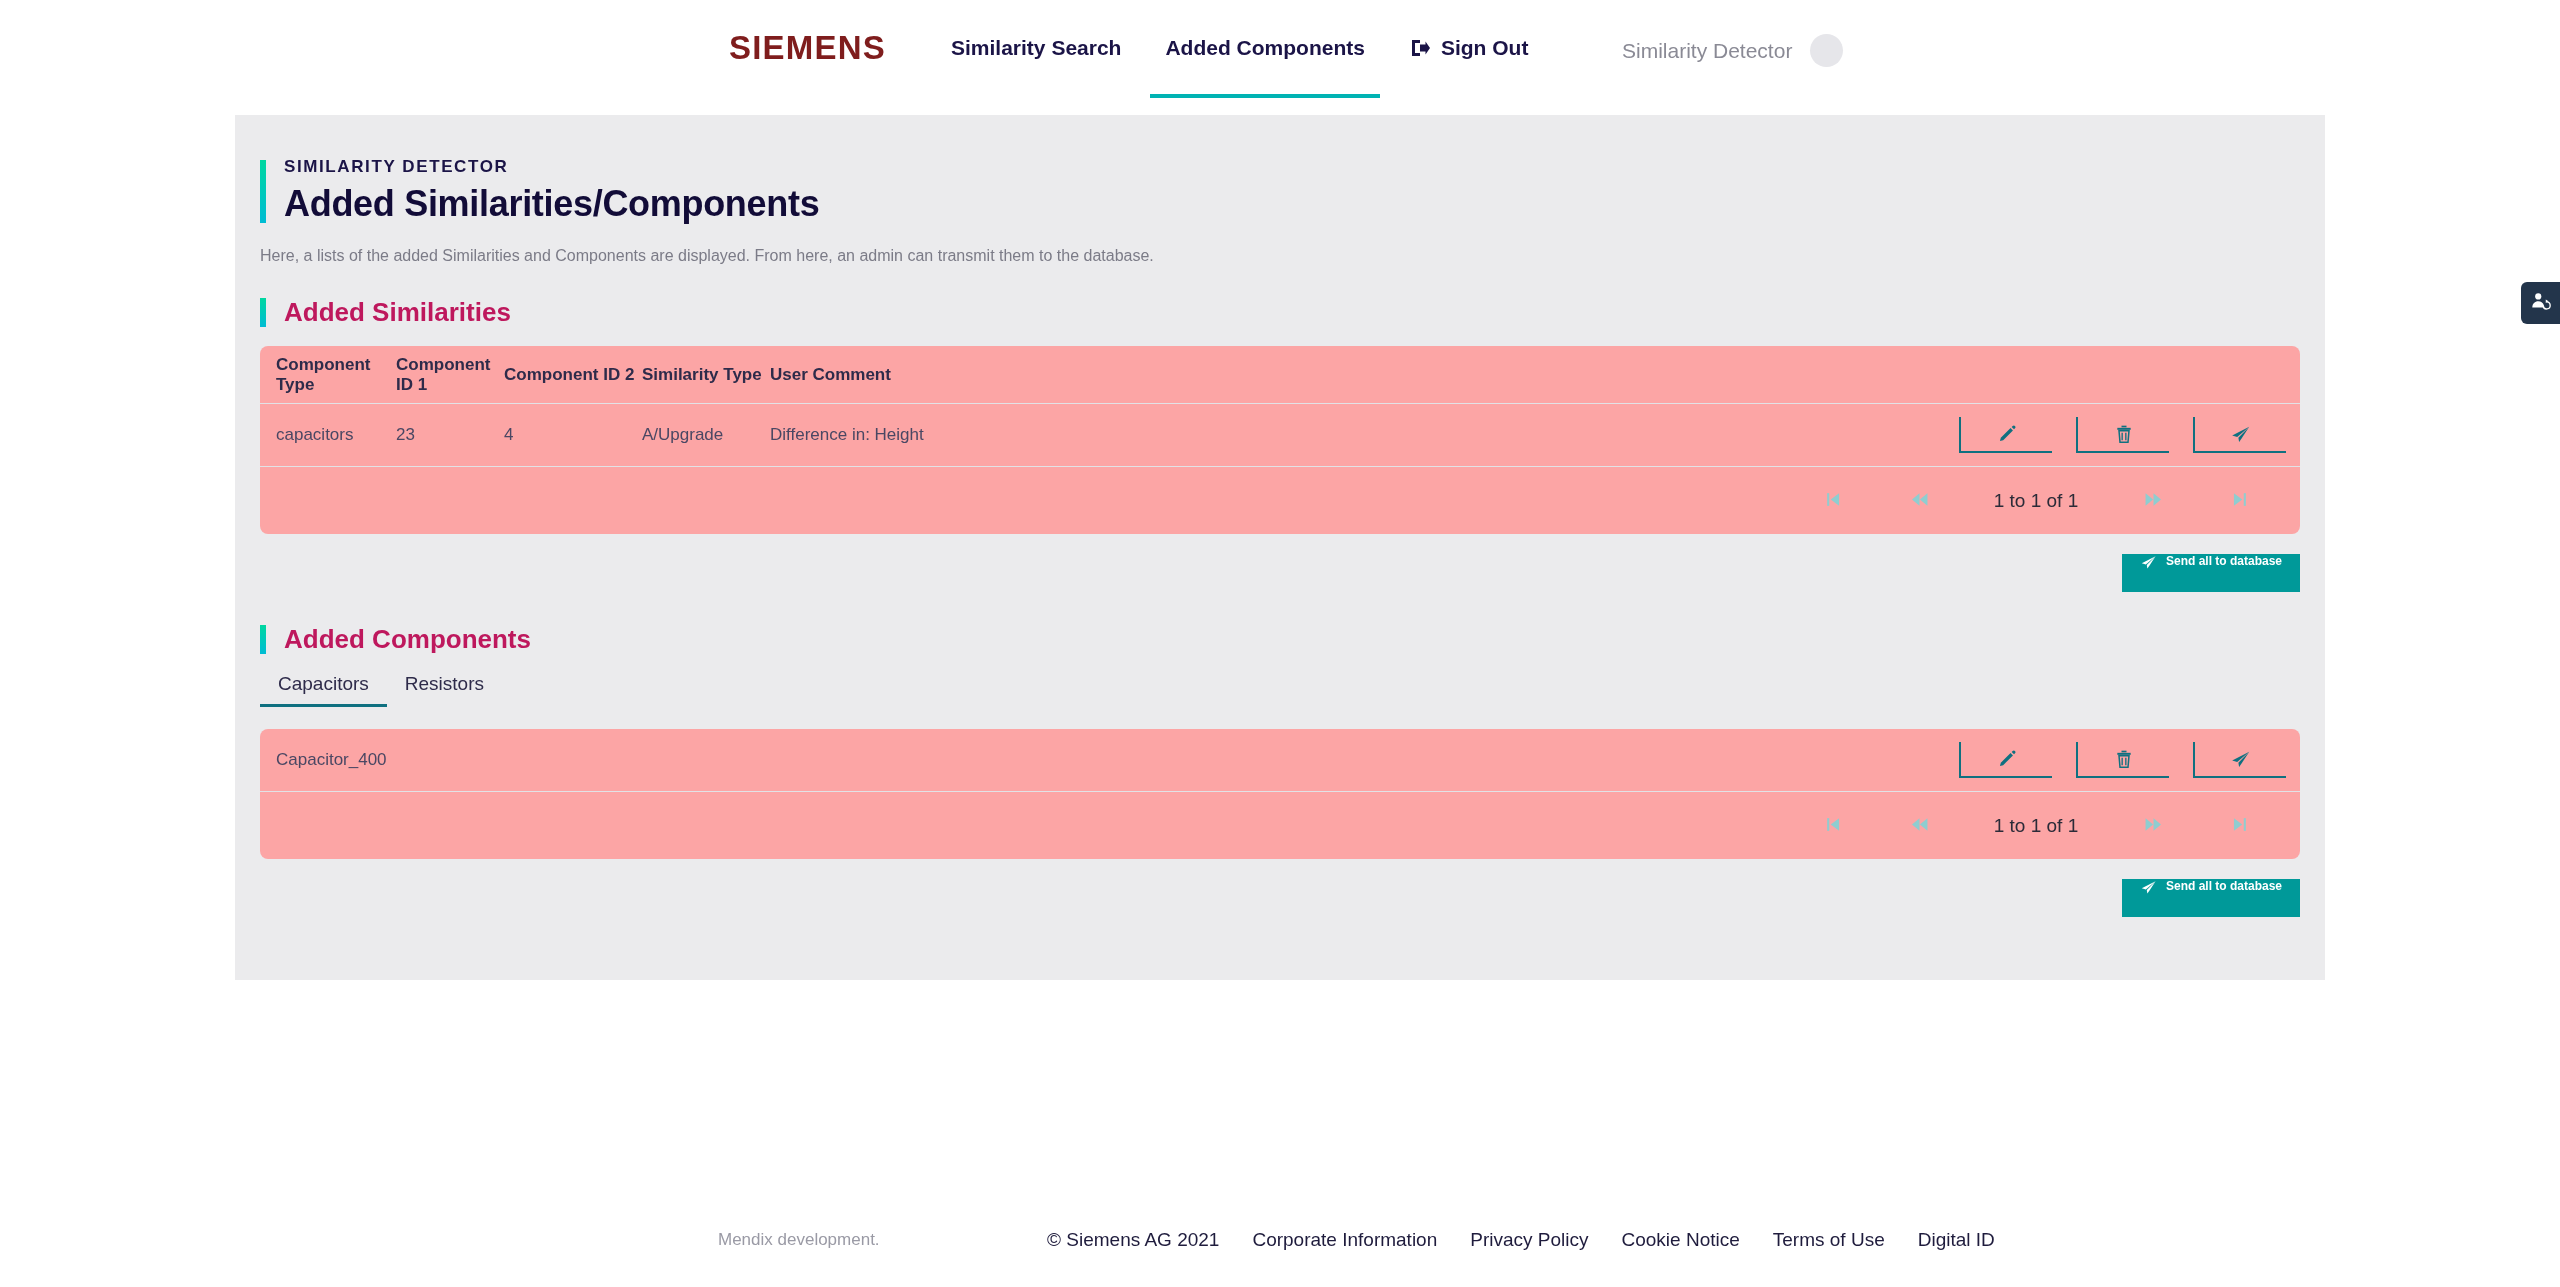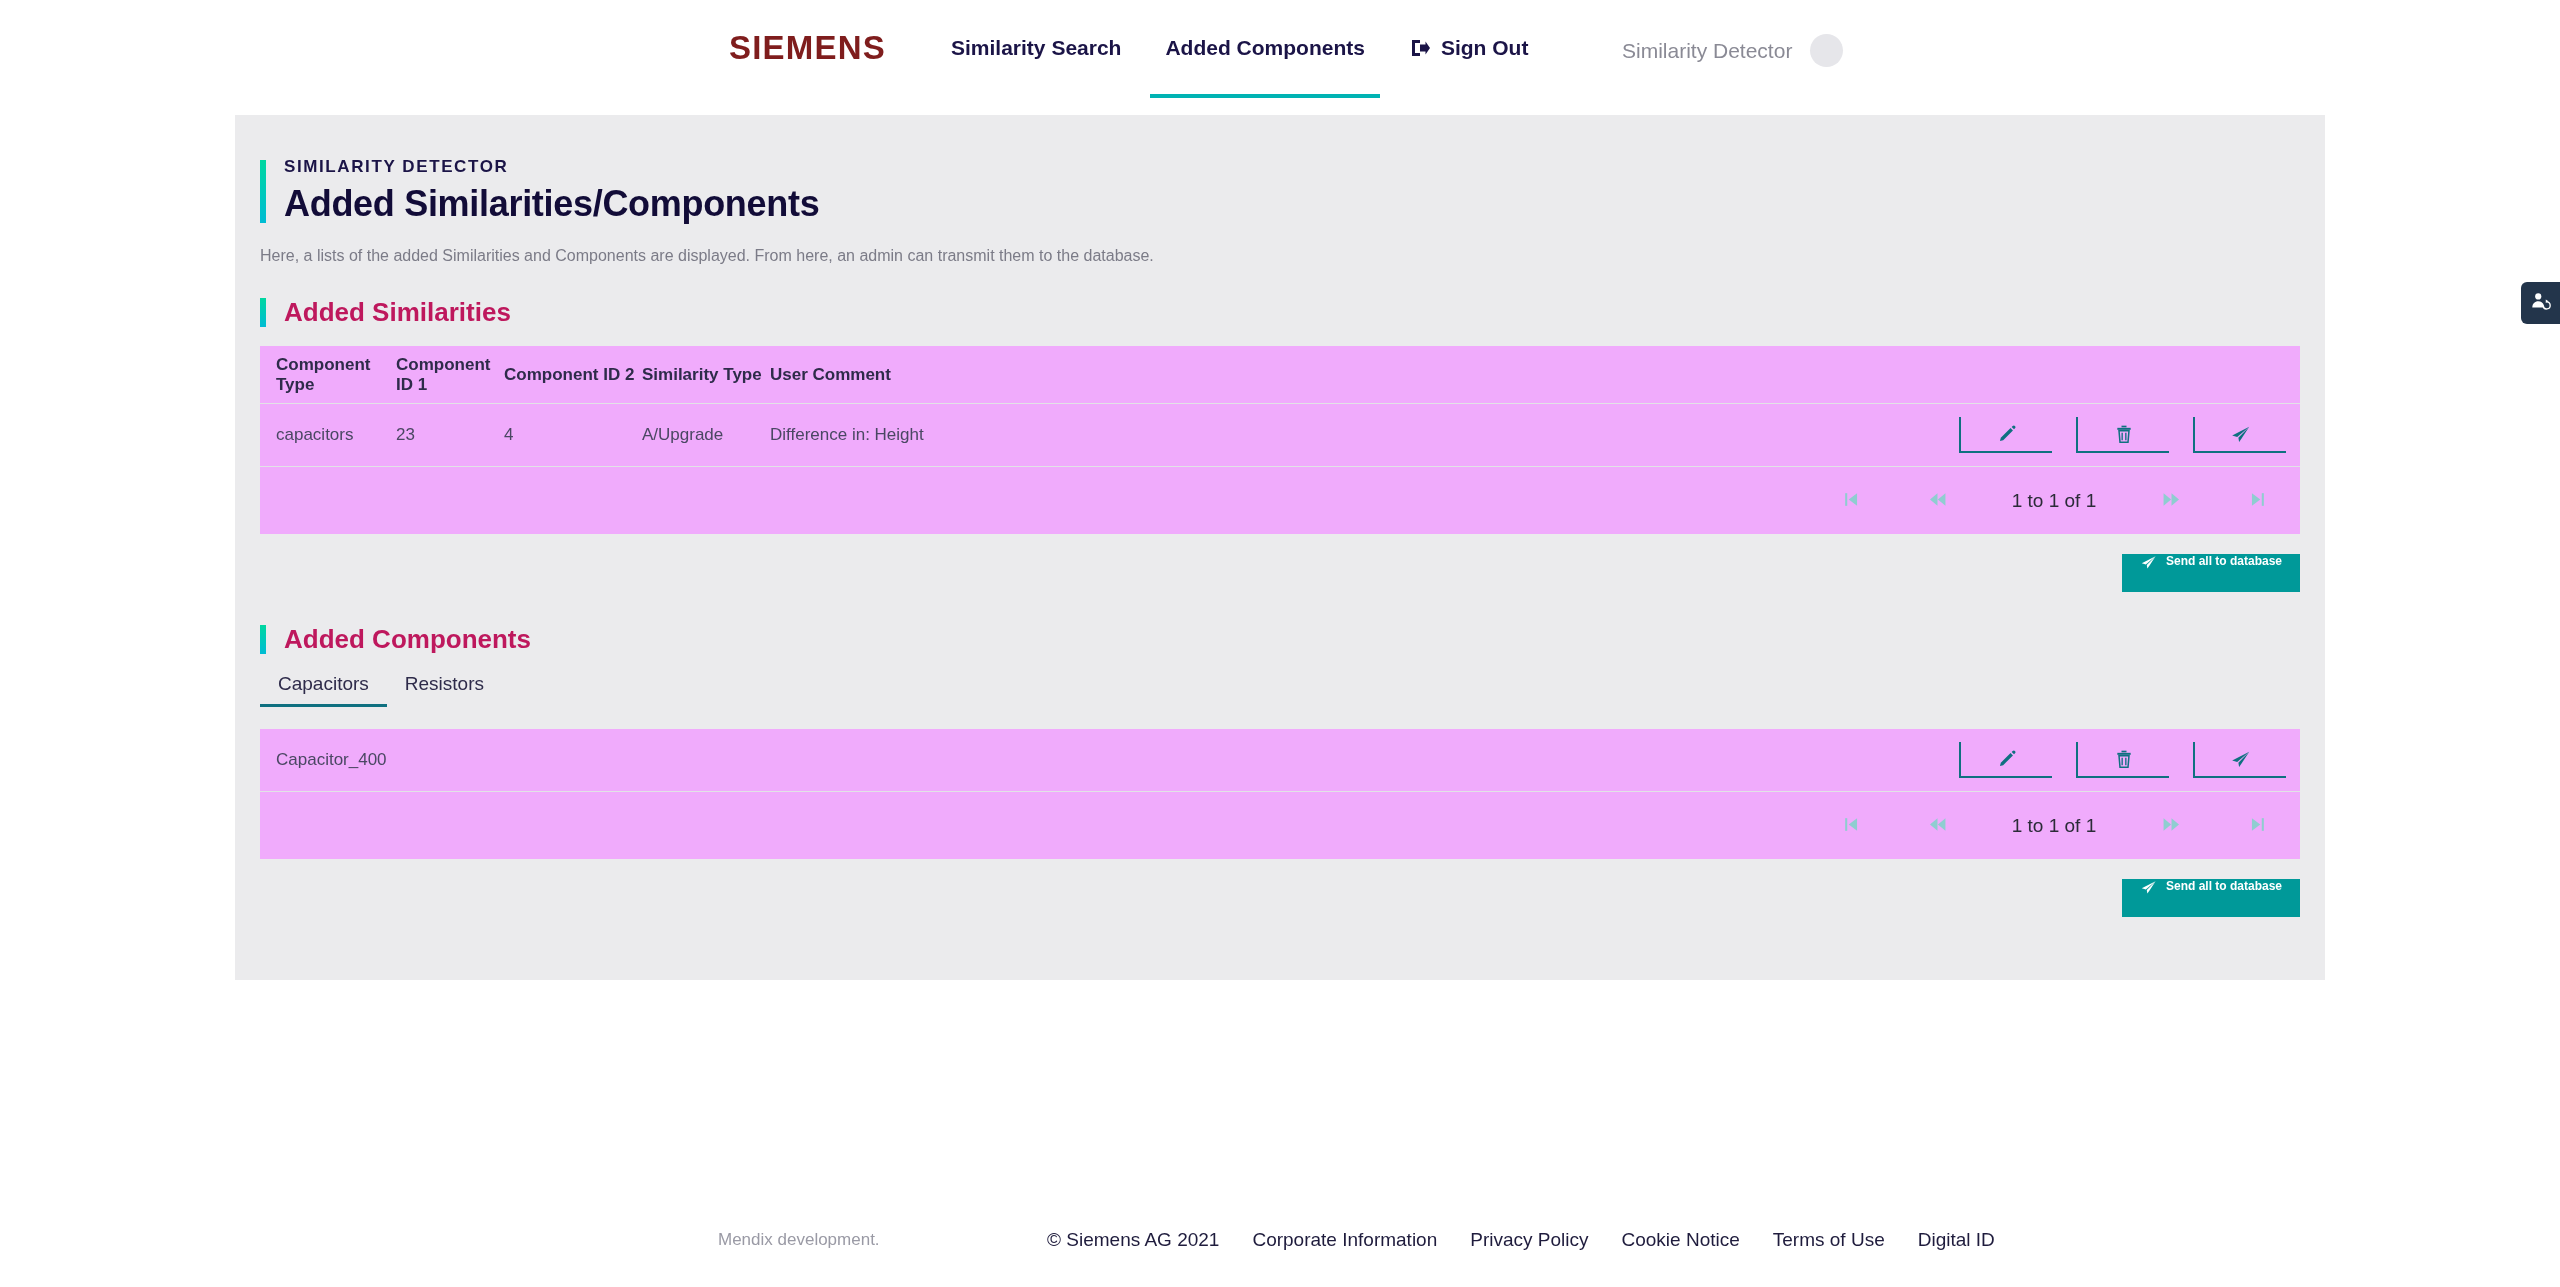--- a/index.html
+++ b/index.html
@@ -167,22 +167,23 @@
     bottom: 1px;
   }
   .section-title {
     font-size: 26px;
     font-weight: 700;
     color: #be185d;
   }
 
   
   .table-card {
-    background: #f0abfc;
+    background: #fca5a5;
     width: 2040px;
+    border-radius: 8px;
   }
   .thead {
     height: 58px;
     display: flex;
     align-items: center;
     border-bottom: 1px solid #e2e2e6;
     padding: 0 16px;
   }
   .th {
     font-size: 17px;
@@ -231,20 +232,21 @@
   .act-btn:first-child { margin-left: 0; }
   .act-btn svg { display: block; }
 
   
   .pager {
     height: 68px;
     border-top: 1px solid #e2e2e6;
     display: flex;
     align-items: center;
     justify-content: flex-end;
+    padding-right: 18px;
     gap: 0;
   }
   .pg-btn {
     width: 86px;
     height: 40px;
     display: flex;
     align-items: center;
     justify-content: center;
     background: none;
     border: none;

